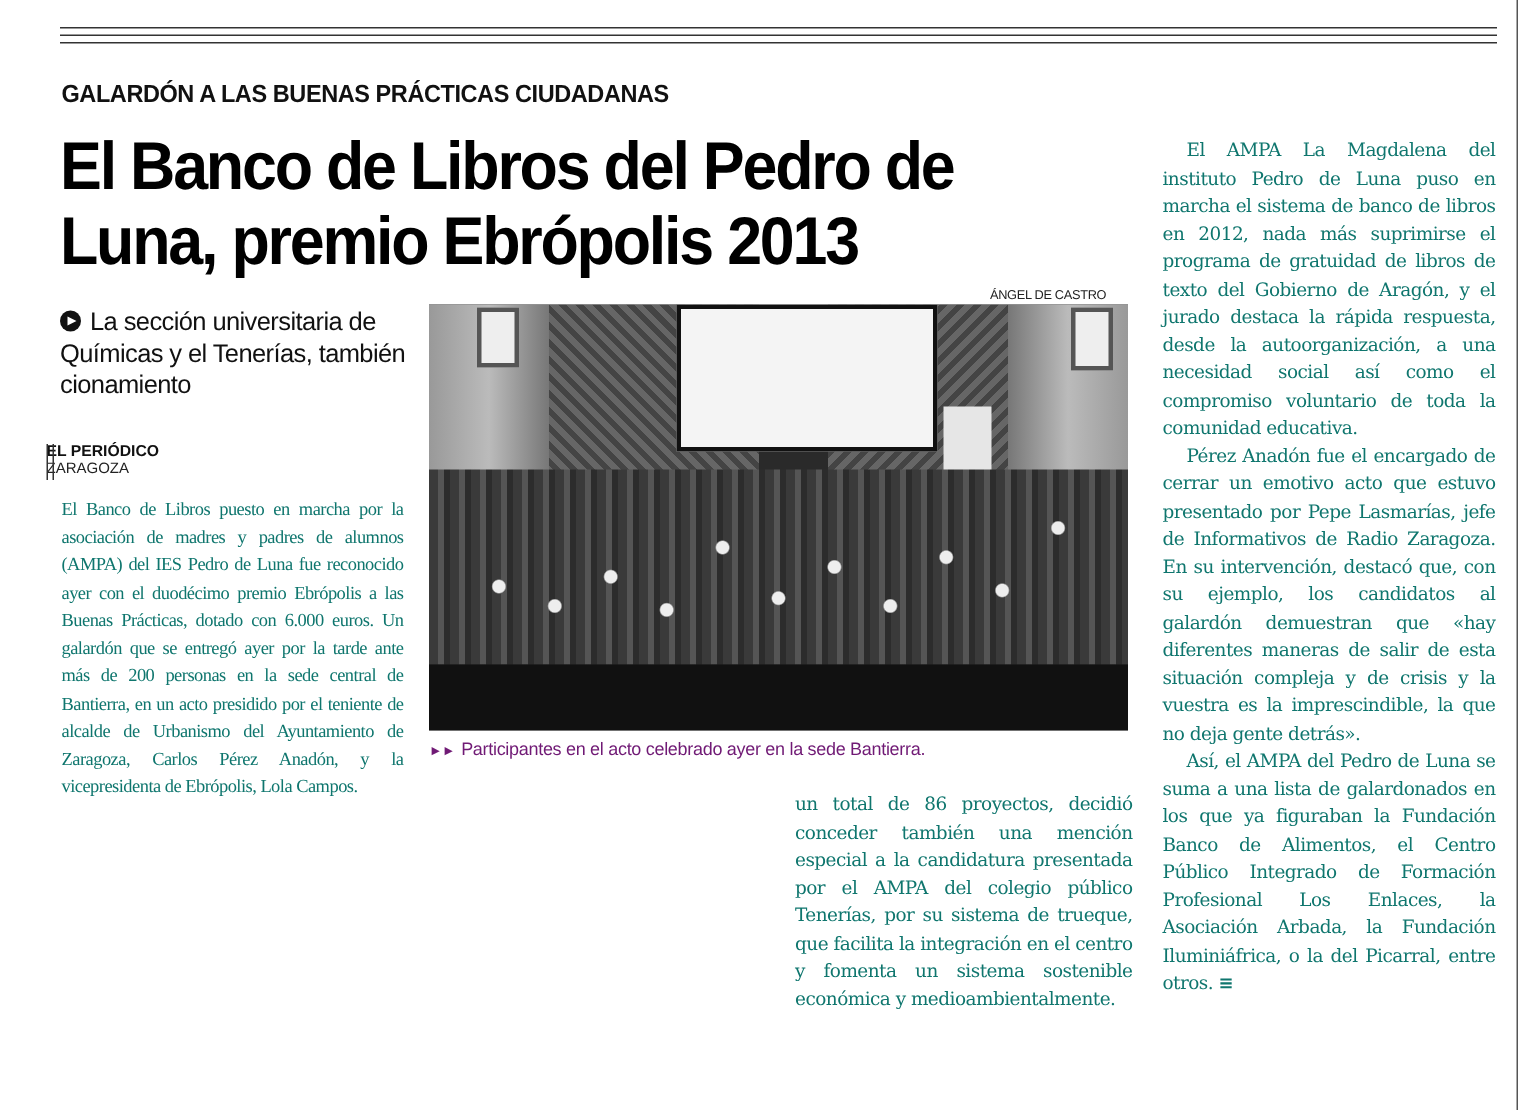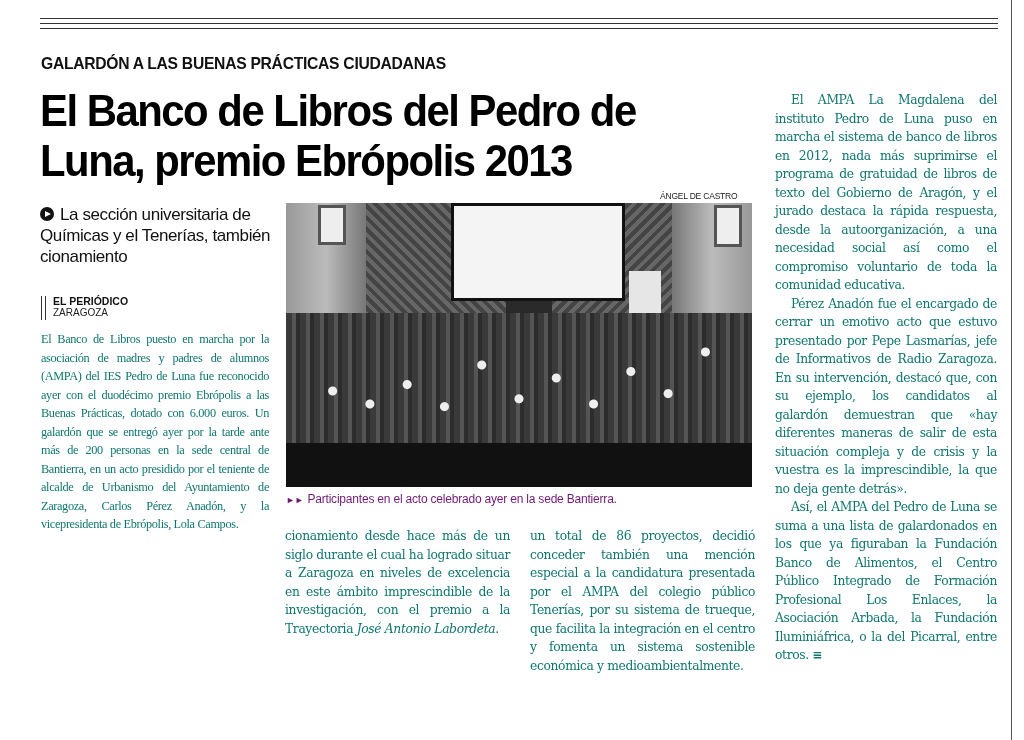--- a/index.html
+++ b/index.html
@@ -30,21 +30,21 @@
     letter-spacing:-0.4px; color:#111;
   }
   .subhead .bullet {
     display:inline-block; width:14px; height:14px; border-radius:50%; background:#111;
     position:relative; vertical-align:-1px; margin-right:6px;
   }
   .subhead .bullet::after {
     content:""; position:absolute; left:5px; top:3.5px;
     border-left:6px solid #fff; border-top:3.5px solid transparent; border-bottom:3.5px solid transparent;
   }
-  .byline { position:absolute; left:41px; top:295px; padding-left:12px; }
+  .byline { position:absolute; left:31px; top:295px; }
   .byline::before, .byline::after {
     content:""; position:absolute; top:1px; height:24px; border-left:1px solid #333;
   }
   .byline::before { left:0; }
   .byline::after { left:4px; }
   .byline .org { font-family:"Liberation Sans", sans-serif; font-weight:bold; font-size:10.5px; color:#111; line-height:12px; }
   .byline .city { font-family:Liberation Sans, sans-serif; font-size:10px; color:#222; line-height:12px; }
   .col {
     position:absolute; font-family:"DejaVu Serif", serif; font-size:12.3px; line-height:18.5px;
     color:#0f766e; text-align:justify; hyphens:manual;
@@ -129,21 +129,20 @@
 </div>
 <div class="caption">
   <span class="arrows">►►</span><span>Participantes en el acto celebrado ayer en la sede Bantierra.</span>
 </div>
 
 <div class="col col1">
   <p>El Banco de Libros puesto en marcha por la asociación de madres y padres de alumnos (AMPA) del IES Pedro de Luna fue reconocido ayer con el duodécimo premio Ebrópolis a las Buenas Prácticas, dotado con 6.000 euros. Un galardón que se entregó ayer por la tarde ante más de 200 personas en la sede central de Bantierra, en un acto presidido por el teniente de alcalde de Urbanismo del Ayuntamiento de Zaragoza, Carlos Pérez Anadón, y la vicepresidenta de Ebrópolis, Lola Campos.</p>
 </div>
 
 <div class="col col2">
-  <p><span>cionamiento desde hace más de un siglo durante el cual ha logrado situar a Zaragoza en niveles de excelencia en este ámbito imprescindible de la investigación, con el premio a la Trayectoria </span><i>José Antonio Labordeta</i><span>.</span></p>
 </div>
 
 <div class="col col3">
   <p>un total de 86 proyectos, decidió conceder también una mención especial a la candidatura presentada por el AMPA del colegio público Tenerías, por su sistema de trueque, que facilita la integración en el centro y fomenta un sistema sostenible económica y medioambientalmente.</p>
 </div>
 
 <div class="col col4">
   <p class="indent">El AMPA La Magdalena del instituto Pedro de Luna puso en marcha el sistema de banco de libros en 2012, nada más suprimirse el programa de gratuidad de libros de texto del Gobierno de Aragón, y el jurado destaca la rápida respuesta, desde la autoorganización, a una necesidad social así como el compromiso voluntario de toda la comunidad educativa.</p>
   <p class="indent">Pérez Anadón fue el encargado de cerrar un emotivo acto que estuvo presentado por Pepe Lasmarías, jefe de Informativos de Radio Zaragoza. En su intervención, destacó que, con su ejemplo, los candidatos al galardón demuestran que «hay diferentes maneras de salir de esta situación compleja y de crisis y la vuestra es la imprescindible, la que no deja gente detrás».</p>
   <p class="indent"><span>Así, el AMPA del Pedro de Luna se suma a una lista de galardonados en los que ya figuraban la Fundación Banco de Alimentos, el Centro Público Integrado de Formación Profesional Los Enlaces, la Asociación Arbada, la Fundación Iluminiáfrica, o la del Picarral, entre otros.</span> <span class="endmark">≡</span></p>

